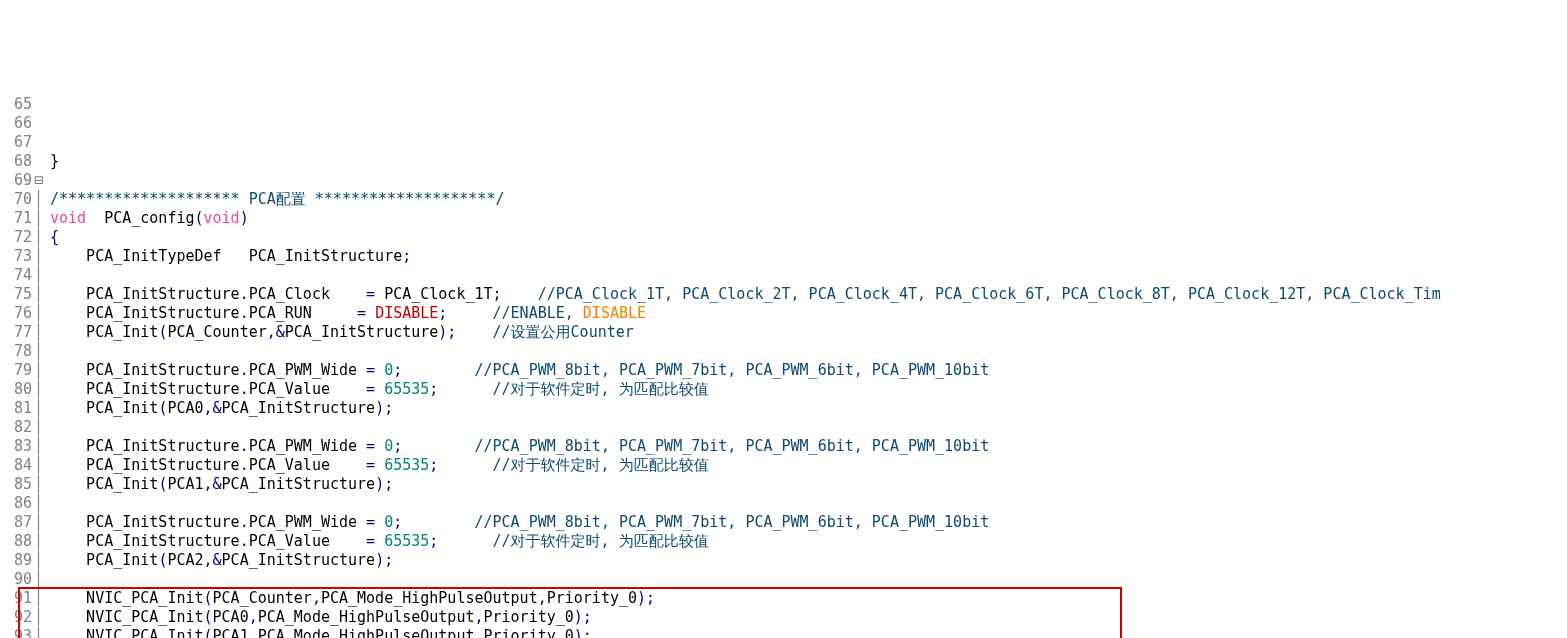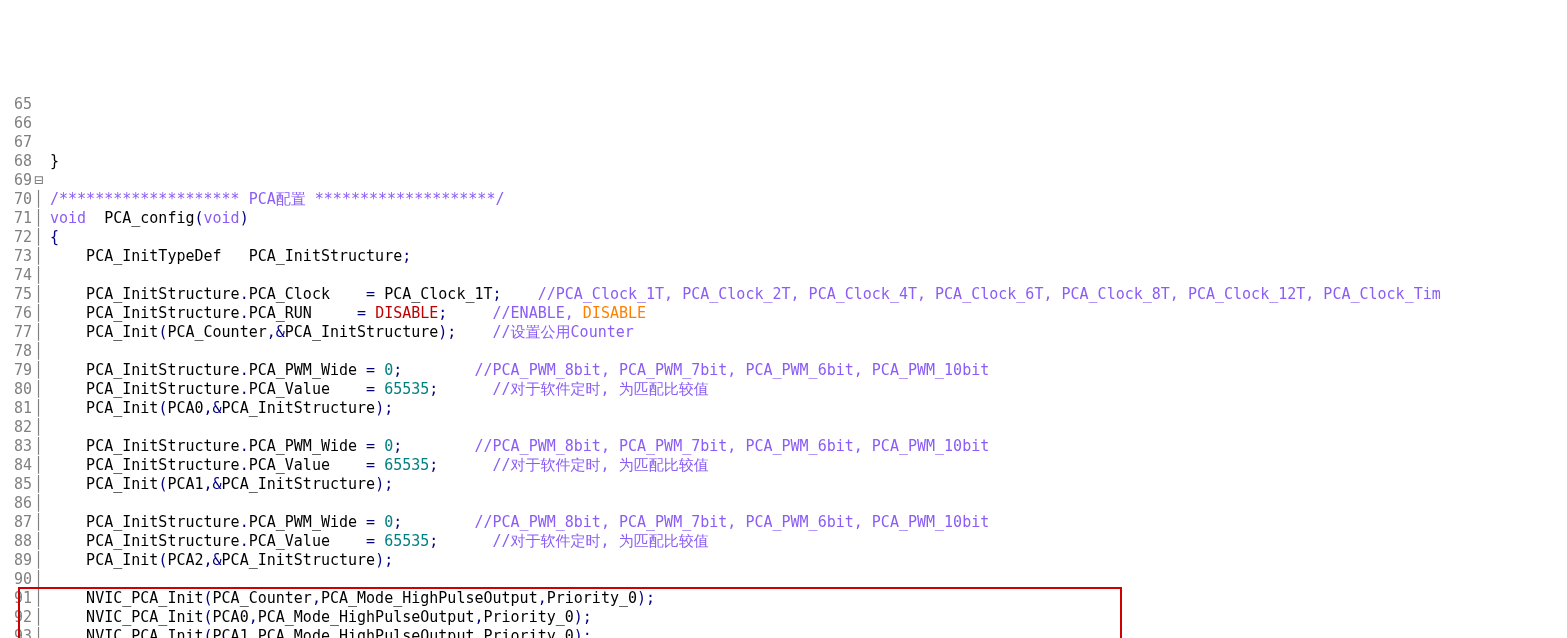--- a/index.html
+++ b/index.html
@@ -1,21 +1,21 @@
 <!DOCTYPE html>
 <html><head>
 <meta charset="utf-8">
 <style>
   html,body{margin:0;padding:0;background:#fff;font-family:Consolas,"SimSun",monospace;font-size:15px;line-height:19px;white-space:pre;overflow:hidden}
   .container{display:flex;width:1567px}
   .gutter{width:34px;text-align:right;color:#808080;background:#fff;user-select:none;padding-right:2px;box-sizing:border-box}
   .fold{width:14px;color:#808080;background:#fff;user-select:none;text-align:left}
   .code{flex:1;color:#000;position:relative;padding-left:2px}
-  .c-kw{color:#8b5cf6}
-  .c-cm{color:#8b5cf6}
+  .c-kw{color:#ec4899}
+  .c-cm{color:#0c4a6e}
   .c-num{color:#008080}
   .c-dis{color:#ff8000}
   .c-dis2{color:#c00000}
   .c-op{color:#000080}
   .redbox{position:absolute;border:2px solid #d00000;pointer-events:none}
 </style>
 </head>
 <body>
 
 

